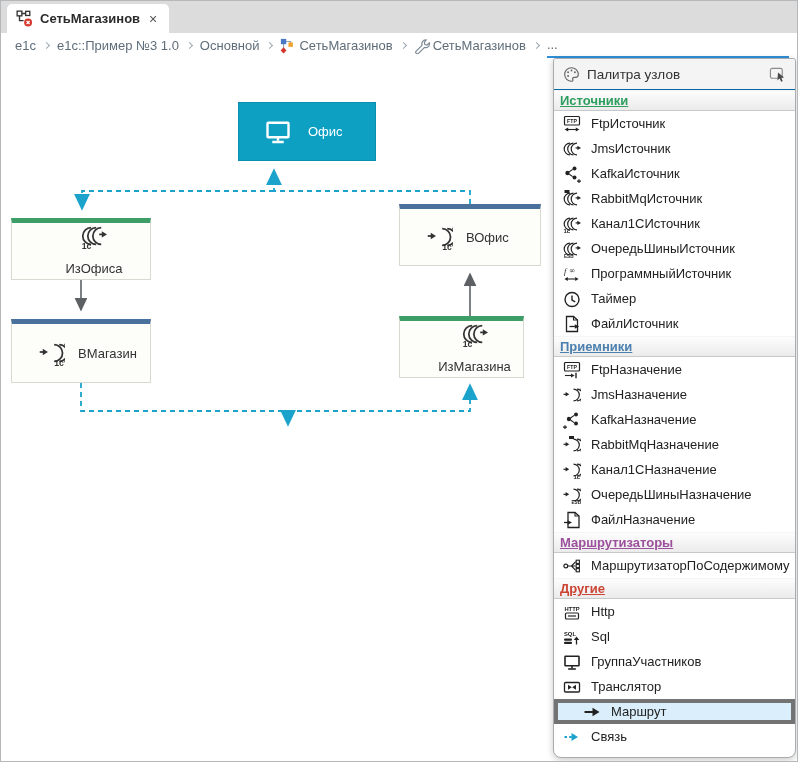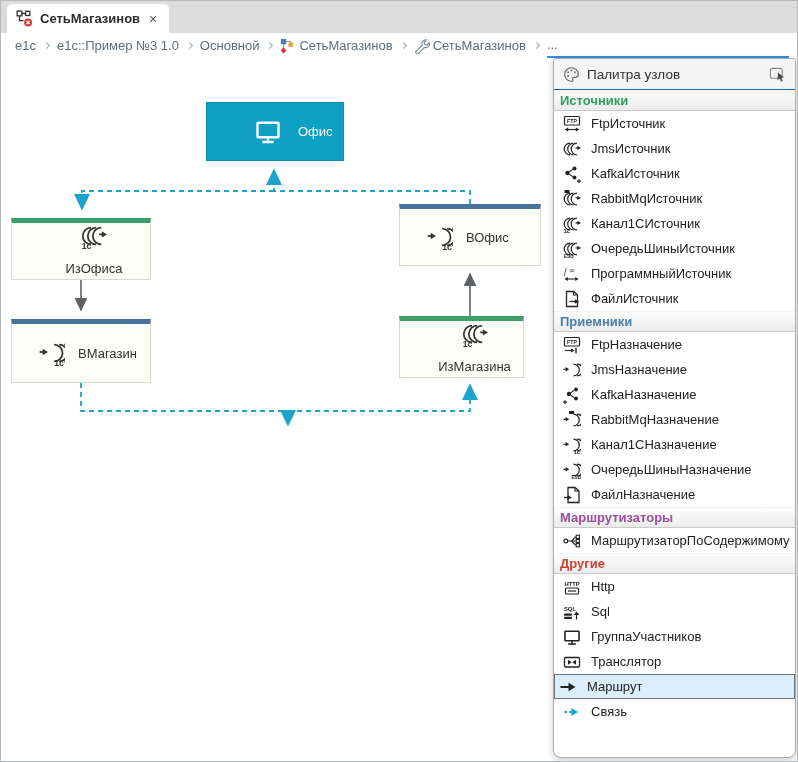--- a/index.html
+++ b/index.html
@@ -16,37 +16,37 @@
   
   .breadcrumb { height:25px; background:#fff; display:flex; align-items:center; padding-left:14px; font-size:13px; color:#5f6d79; position:relative; }
   .crumb { white-space:nowrap; display:flex; align-items:center; gap:3px; cursor:pointer; }
   .crumb-sep { width:5px; height:5px; border-right:1.5px solid #9aa7b0; border-top:1.5px solid #9aa7b0; transform:rotate(45deg); margin:0 8px; flex:0 0 auto; }
   .crumb-last { flex:1; align-self:stretch; display:flex; align-items:center; border-bottom:2px solid #2f8fd8; margin-right:8px; color:#5f6d79; }
 
   
   .canvas { position:absolute; left:0; top:57px; right:0; bottom:0; background:#fff; }
   .wires { position:absolute; left:0; top:0; }
   .node { position:absolute; display:flex; align-items:center; font-size:13px; cursor:pointer; }
-  .p-node { background:#0da0c2; border:1px solid #0a8fae; color:#fff; gap:15px; padding-left:46px; }
+  .p-node { background:#0da0c2; border:1px solid #0a8fae; color:#fff; gap:15px; padding-left:24px;margin-left:32px; }
   .c-node { background:#fdfdfa; border:1px solid #d9d9d0; border-top:5px solid; color:#333; gap:12px; padding-left:26px; }
   .c-node.src { border-top-color:#3d9e68;flex-direction:column; }
   .c-node.dst { border-top-color:#4a709c; }
   .node .nico { flex:0 0 auto; }
   .node-label { white-space:nowrap; }
 
   
   .palette { position:absolute; left:552px; top:57px; width:243px; height:700px; background:#fff; border:1px solid #a9adaf; border-radius:3px 3px 8px 8px; box-shadow:0 2px 7px rgba(0,0,0,.22); z-index:5; }
   .phead { height:31px; display:flex; align-items:center; gap:7px; padding:0 8px 0 9px; background:#f4f4f4; border-bottom:1px solid #0369a1; border-radius:3px 3px 0 0; }
   .phead-title { flex:1; font-size:13.5px; color:#333; }
-  .psec { height:21px; line-height:20px; padding-left:6px; font-size:13px; font-weight:bold; background:linear-gradient(#fdfdfd,#ebebeb); border-bottom:1px solid #c9c9c9; border-top:1px solid #f5f5f5; }
+  .psec { height:21px; line-height:20px; padding-left:6px; font-size:13px; font-weight:bold; background:linear-gradient(#fdfdfd,#ebebeb); border-bottom:1px solid #c9c9c9; border-top:1px solid #f5f5f5;text-decoration:underline; }
   .sec0 { color:#2e9e5f; } .sec1 { color:#4a7fae; } .sec2 { color:#9c4f9c; } .sec3 { color:#cc4433; }
   .prow { display:flex; align-items:center; height:25px; padding-left:9px; gap:10px; cursor:pointer; color:#222; }
   .prow svg { flex:0 0 18px; color:#222; }
   .plabel { font-size:13px; white-space:nowrap; }
-  .prow.sel { background:#dbeefb; border:1px solid #737373; padding-left:4px; }
+  .prow.sel { background:#dbeefb; border:4px solid #737373; padding-left:25px; }
 </style>
 </head>
 <body>
 
 <svg width="0" height="0" style="position:absolute" aria-hidden="true">
   <defs>
     <symbol id="sy-coil-o" viewBox="0 0 18 18">
       <g fill="none" stroke="currentColor" stroke-width="1.2">
         <path d="M7 3.2a5.8 5.8 0 0 0 0 11.6"></path>
           <path d="M10.5 3.2a5.8 5.8 0 0 0 0 11.6"></path>
@@ -356,20 +356,26 @@
         <span class="plabel">ОчередьШиныИсточник</span>
       </div>
     <div class="prow">
         <svg width="18" height="18" viewBox="0 0 18 18">
           <use href="#sy-prog"></use>
         </svg>
         <span class="plabel">ПрограммныйИсточник</span>
       </div>
     <div class="prow">
         <svg width="18" height="18" viewBox="0 0 18 18">
+          <use href="#sy-timer"></use>
+        </svg>
+        <span class="plabel">Таймер</span>
+      </div>
+    <div class="prow">
+        <svg width="18" height="18" viewBox="0 0 18 18">
           <use href="#sy-file-o"></use>
         </svg>
         <span class="plabel">ФайлИсточник</span>
       </div>
 
     <div class="psec sec1">Приемники</div>
     <div class="prow">
         <svg width="18" height="18" viewBox="0 0 18 18">
           <use href="#sy-ftp-i"></use>
         </svg>

